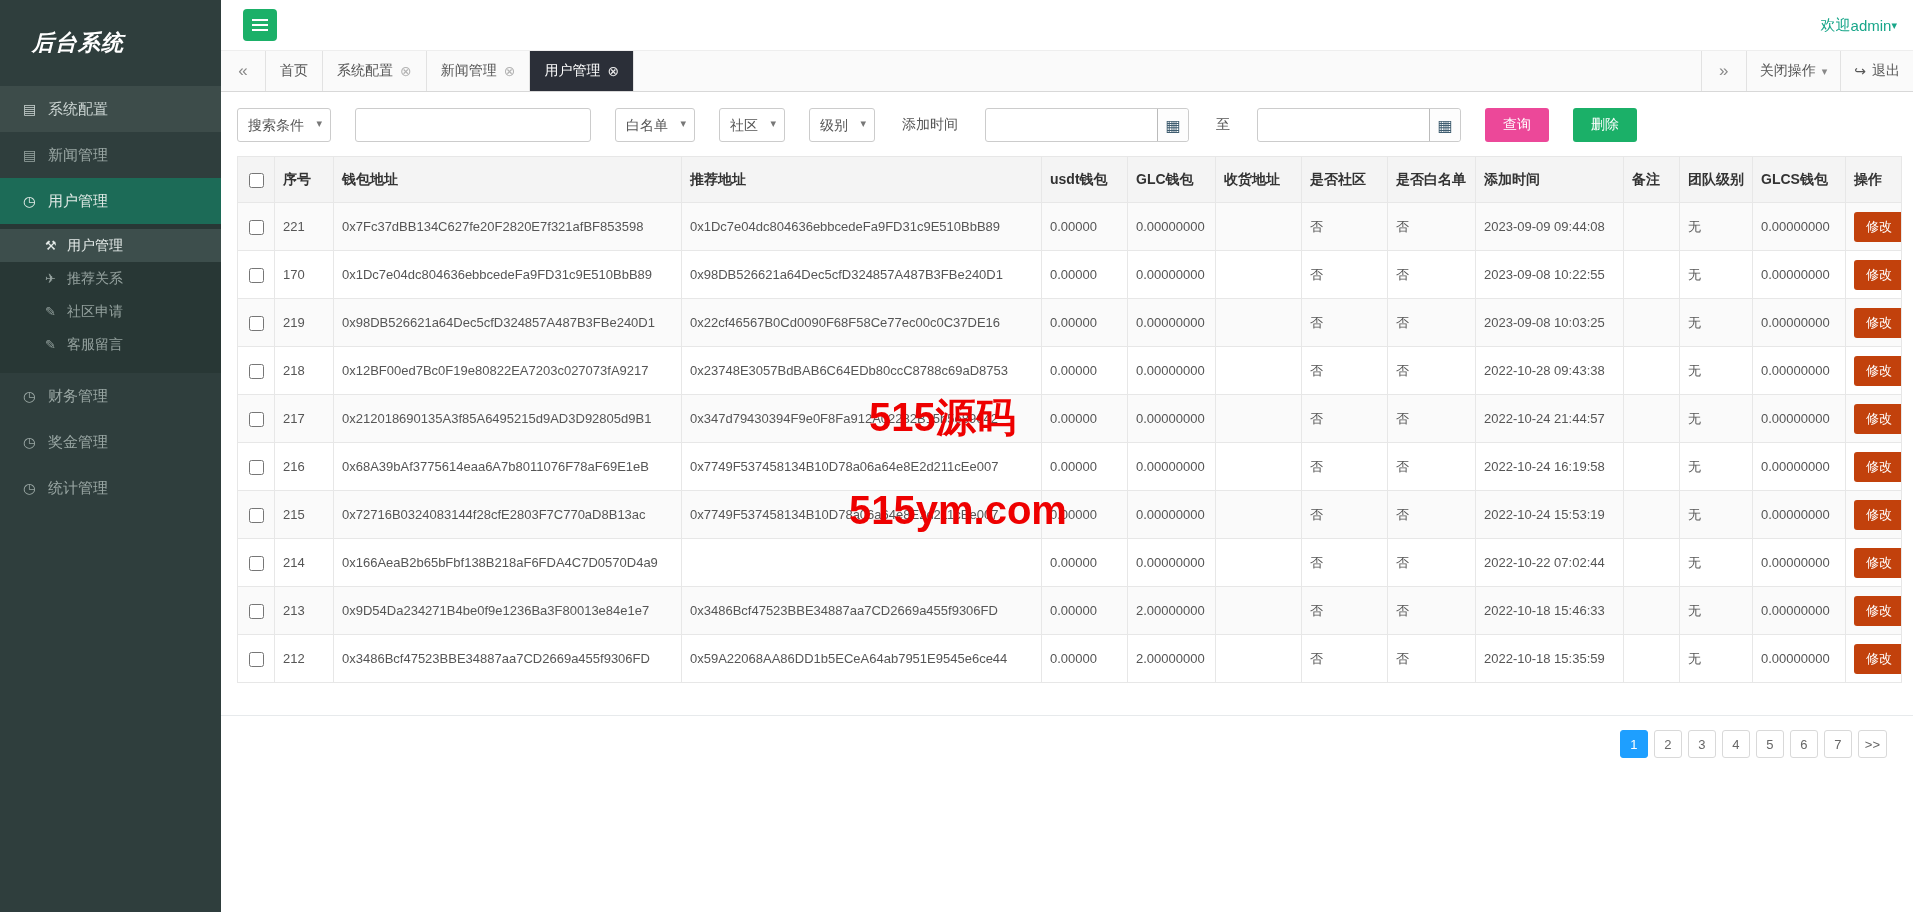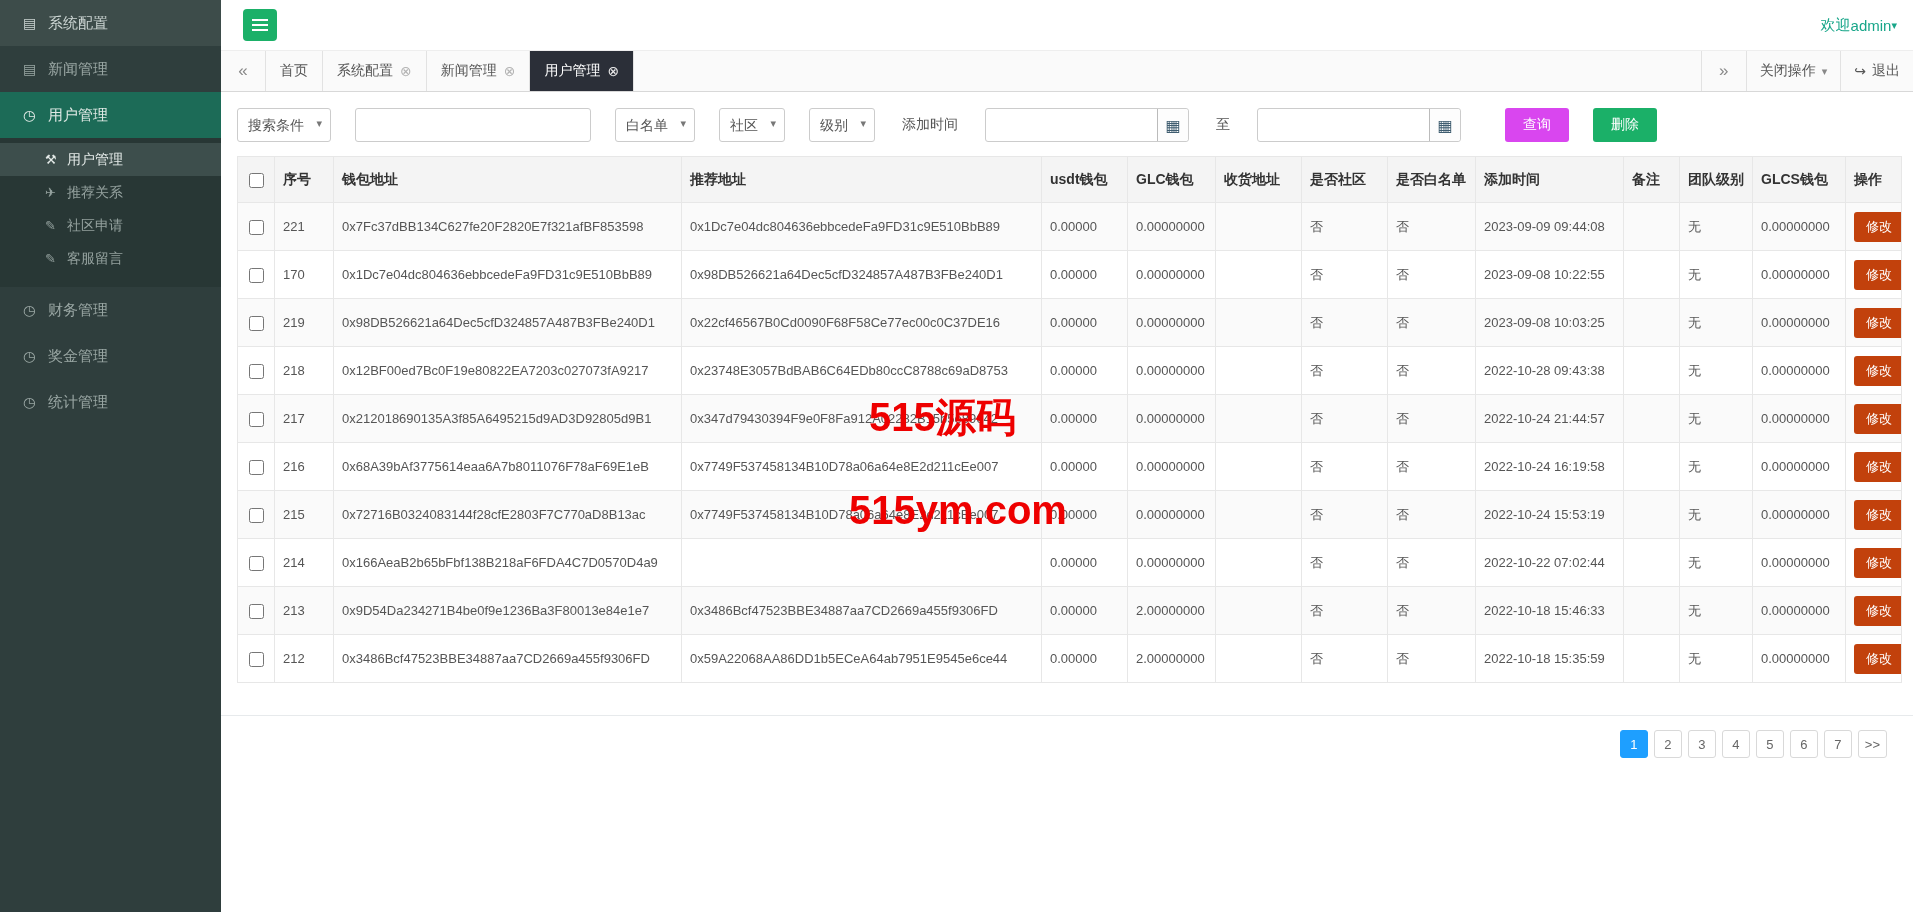--- a/index.html
+++ b/index.html
@@ -59,21 +59,21 @@
              font-size:14px;color:#555;}
   .filter-label{font-size:14px;color:#555;margin:0 3px;}
   .date-wrap{position:relative;}
   .date-input{height:32px;width:158px;border:1px solid #ccc;border-radius:3px;
               padding:0 36px 0 8px;font-size:14px;color:#555;}
   .cal-btn{position:absolute;right:1px;top:1px;width:30px;height:32px;display:flex;
            align-items:center;justify-content:center;border-left:1px solid #bbb;color:#3f5d70;
            font-size:16px;cursor:pointer;background:#fdfdfd;border-radius:0 3px 3px 0;}
   .btn{height:34px;padding:0 18px;border:none;border-radius:3px;color:#fff;font-size:14px;
        cursor:pointer;font-family:inherit;}
-  .btn-query{background:#d946ef;margin-left:20px;}
+  .btn-query{background:#ec4899;}
   .btn-delete{background:#1bb068;}
 
   
   .table-wrap{position:relative;margin:0 16px;}
   table.users{width:100%;border-collapse:collapse;table-layout:fixed;}
   .users th,.users td{border:1px solid #e7e7e7;padding:0 8px;text-align:left;overflow:hidden;
                       white-space:nowrap;}
   .users th{background:#f4f4f4;height:45px;font-size:14px;color:#333;font-weight:bold;}
   .users td{height:47px;font-size:13px;color:#555;}
   .users tbody tr:nth-child(odd){background:#fafafa;}
@@ -95,20 +95,21 @@
         padding:0 6px;background:#fff;text-decoration:none;box-sizing:border-box;}
   .pagination .page.active{background:#1E9FFF;border-color:#1E9FFF;color:#fff;}
   .stats{display:flex;gap:32px;padding:18px 0 0 20px;font-size:17px;color:#3c3c3c;}
 </style>
 </head>
 <body>
 
 <div class="app">
 
   <aside class="sidebar">
+    <div class="brand">后台系统</div>
     <nav>
       <div class="nav-item hl">
         <span class="icon">▤</span>
         <span>系统配置</span>
       </div>
       <div class="nav-item">
         <span class="icon">▤</span>
         <span>新闻管理</span>
       </div>
       <div class="nav-item open">

